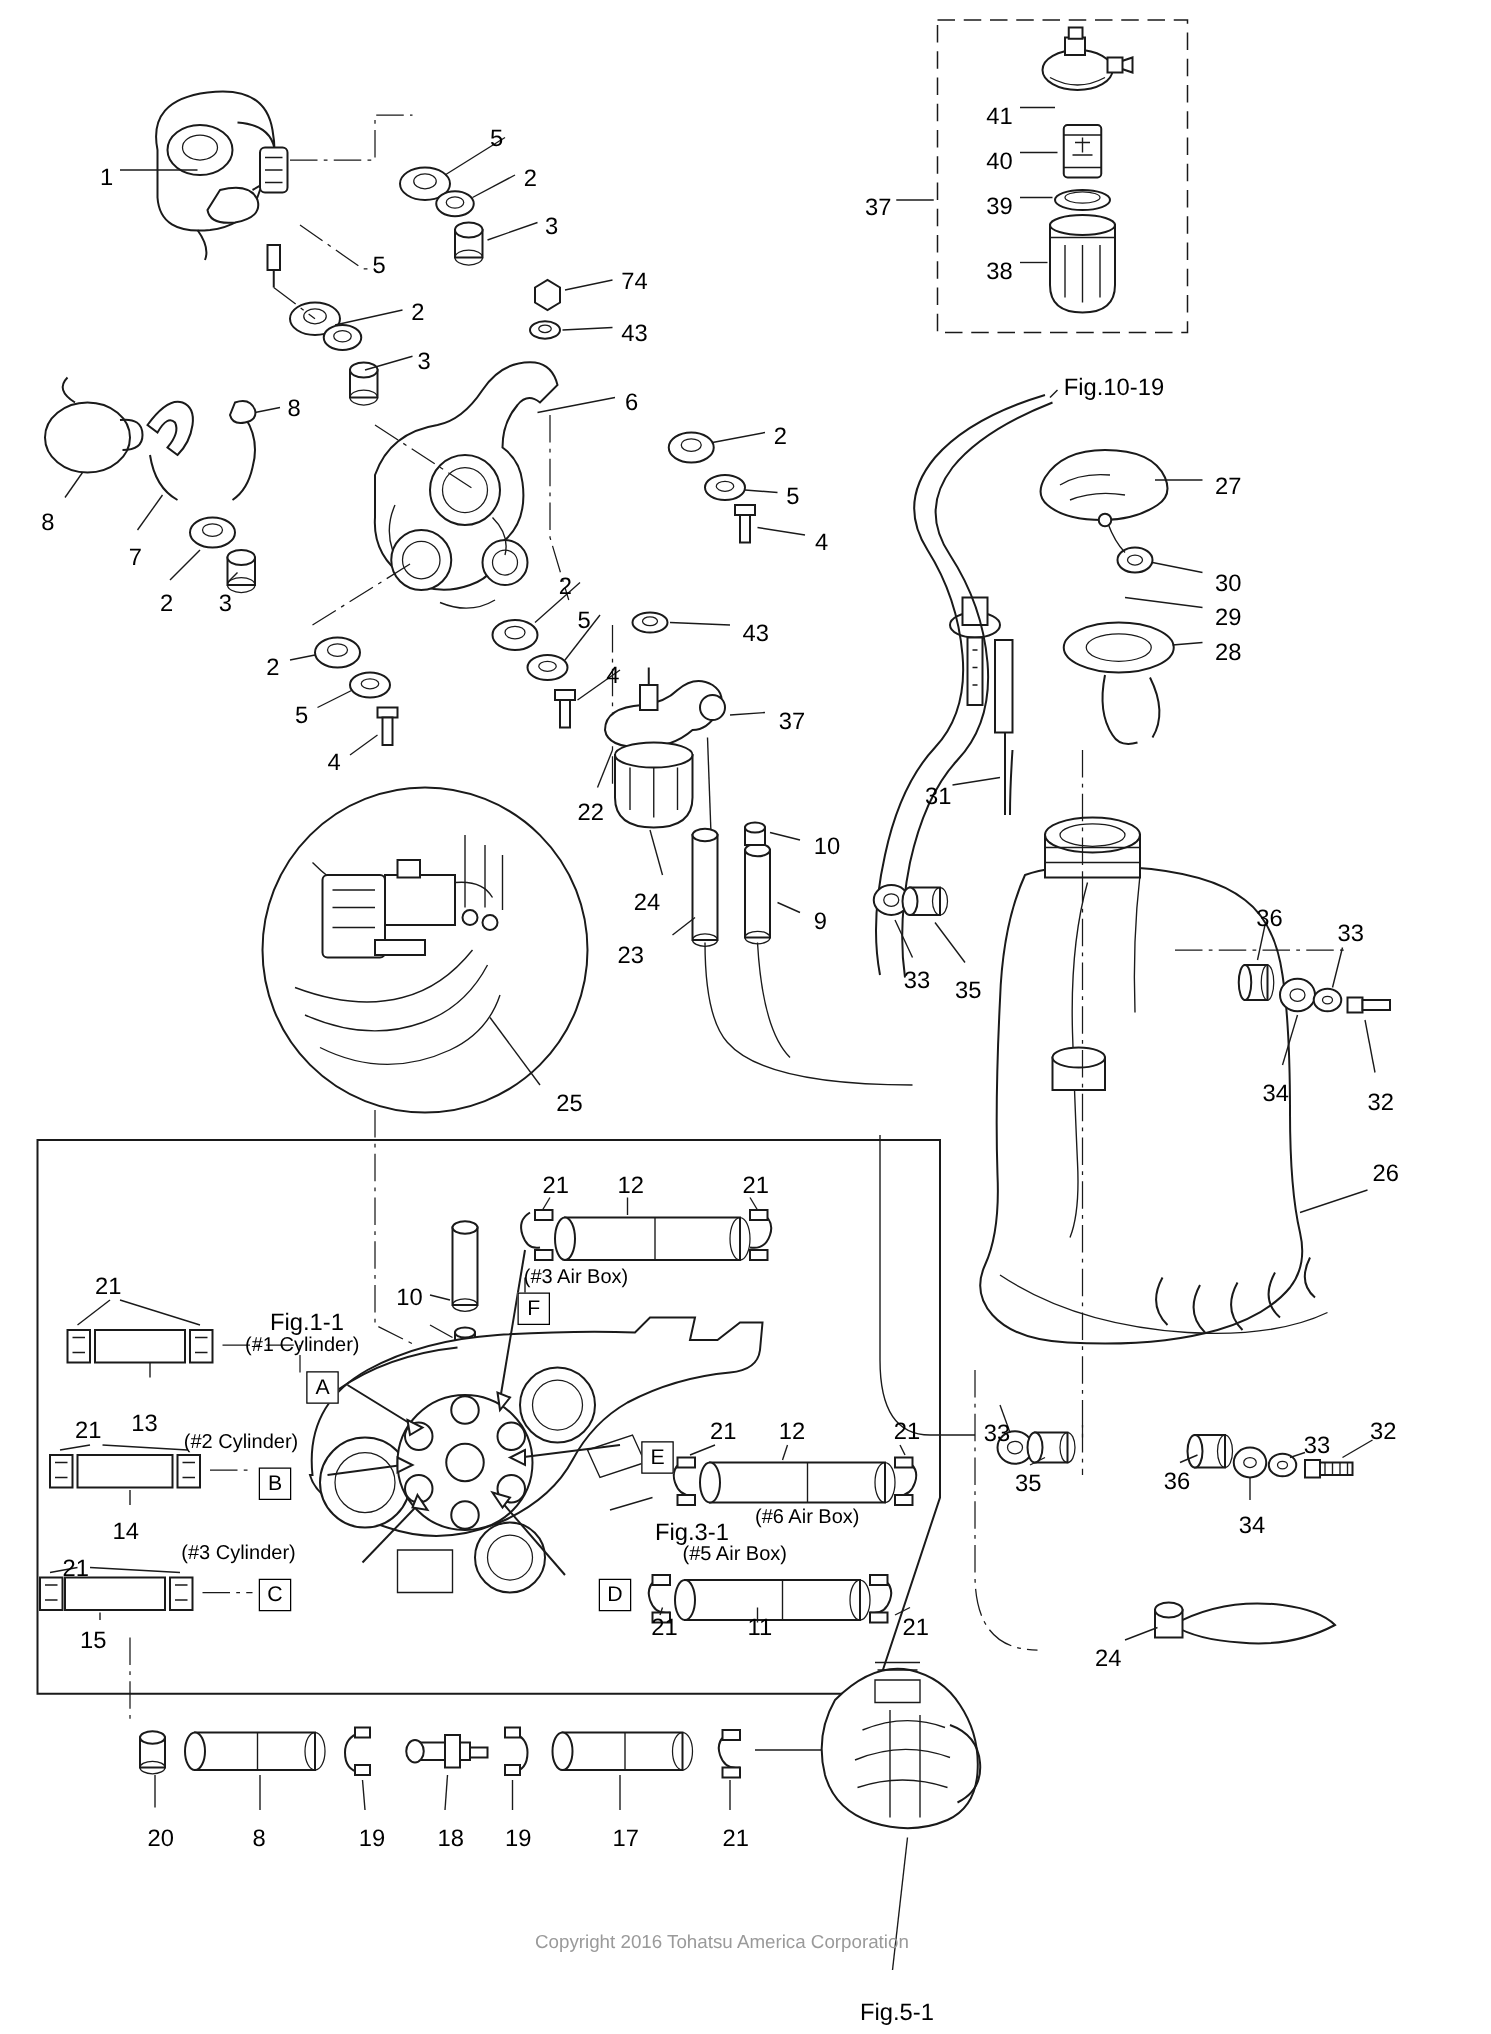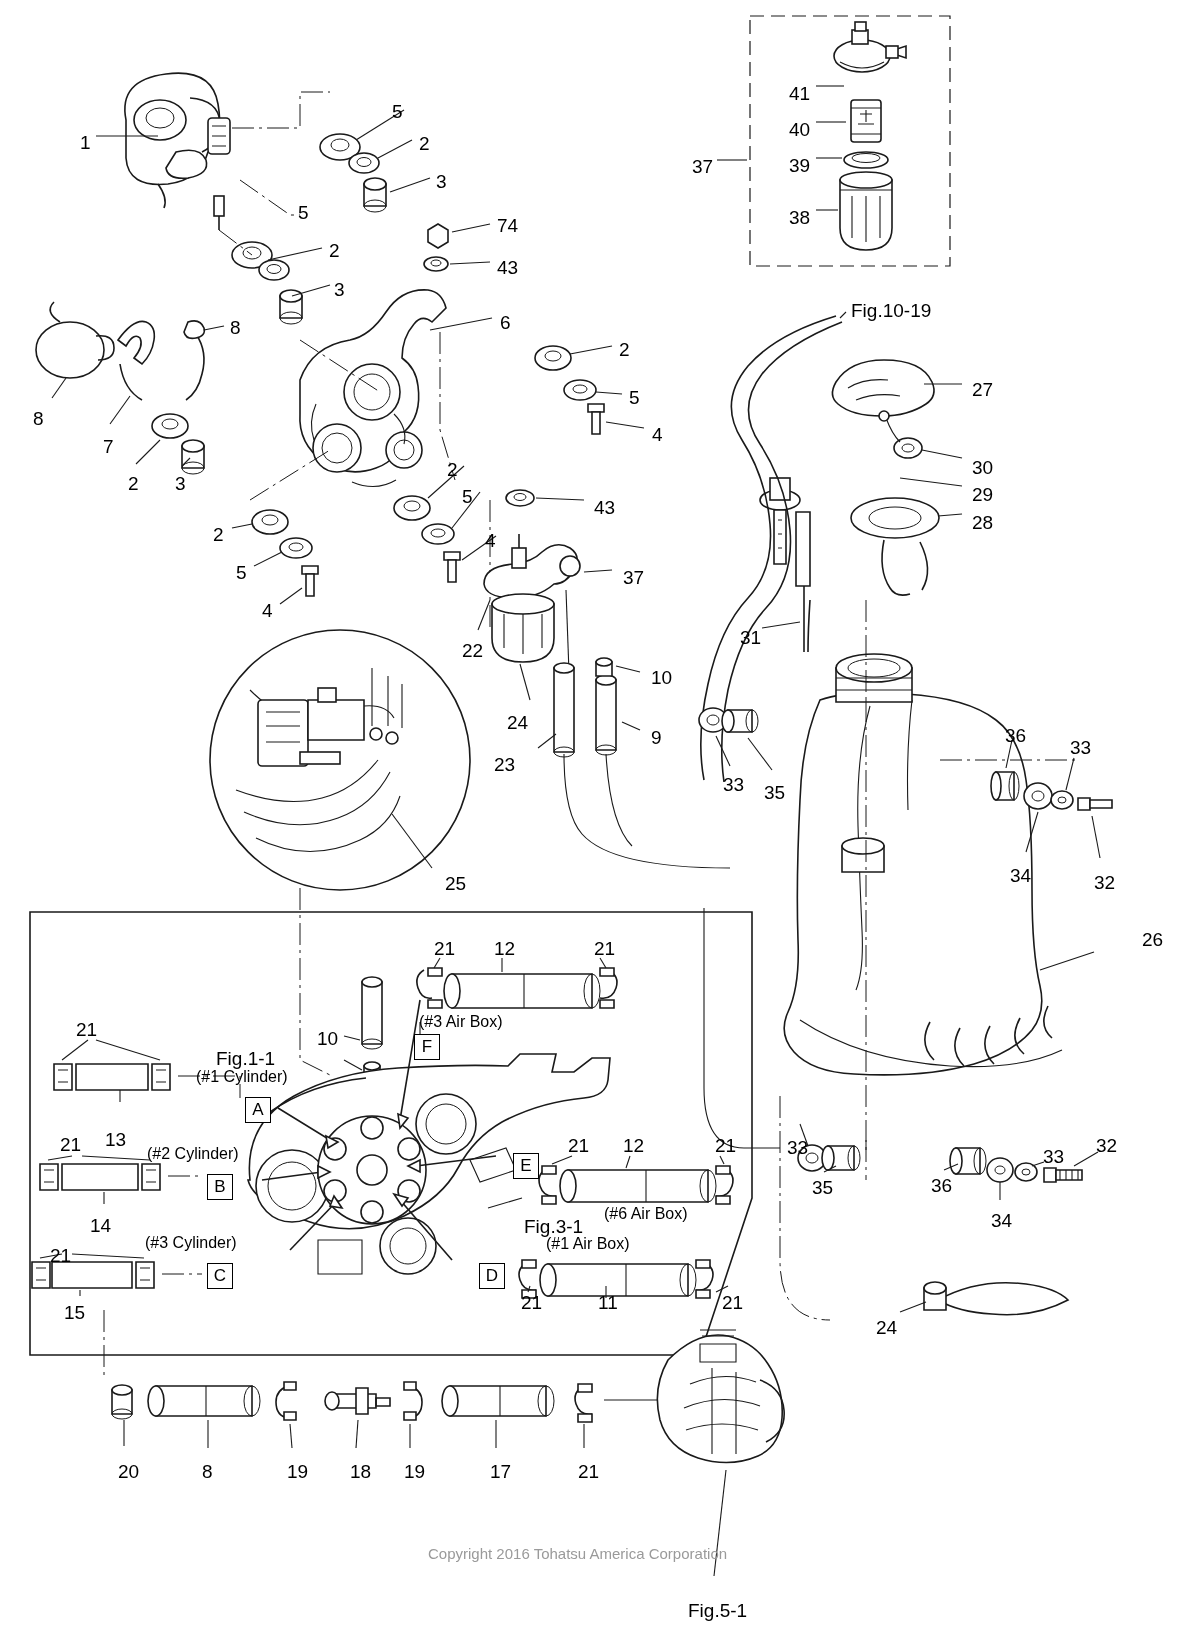--- a/index.html
+++ b/index.html
@@ -583,21 +583,21 @@
 <div class="lbl" style="left:972px;top:458px;">30</div>
 <div class="lbl" style="left:972px;top:485px;">29</div>
 <div class="lbl" style="left:972px;top:513px;">28</div>
 <div class="lbl" style="left:740px;top:628px;">31</div>
 <div class="lbl" style="left:723px;top:775px;">33</div>
 <div class="lbl" style="left:764px;top:783px;">35</div>
 <div class="lbl" style="left:1005px;top:726px;">36</div>
 <div class="lbl" style="left:1070px;top:738px;">33</div>
 <div class="lbl" style="left:1010px;top:866px;">34</div>
 <div class="lbl" style="left:1094px;top:873px;">32</div>
-<div class="lbl" style="left:1142px;top:930px;text-align:center;">26</div>
+<div class="lbl" style="left:1098px;top:930px;text-align:center;">26</div>
 <div class="lbl" style="left:787px;top:1138px;">33</div>
 <div class="lbl" style="left:812px;top:1178px;">35</div>
 <div class="lbl" style="left:931px;top:1176px;">36</div>
 <div class="lbl" style="left:991px;top:1211px;">34</div>
 <div class="lbl" style="left:1043px;top:1147px;">33</div>
 <div class="lbl" style="left:1096px;top:1136px;">32</div>
 <div class="lbl" style="left:876px;top:1318px;">24</div>
 <div class="lbl" style="left:423px;top:874px;margin-left:22px;">25</div>
 <div class="lbl" style="left:434px;top:939px;">21</div>
 <div class="lbl" style="left:494px;top:939px;">12</div>
@@ -623,21 +623,21 @@
 <div class="lbl" style="left:490px;top:1462px;">17</div>
 <div class="lbl" style="left:578px;top:1462px;">21</div>
 
 <div class="fig" style="left:851px;top:300px;">Fig.10-19</div>
 <div class="fig" style="left:216px;top:1048px;">Fig.1-1</div>
 <div class="fig" style="left:524px;top:1216px;">Fig.3-1</div>
 <div class="fig" style="left:688px;top:1600px;">Fig.5-1</div>
 
 <div class="cap" style="left:419px;top:1014px;">(#3 Air Box)</div>
 <div class="cap" style="left:604px;top:1206px;">(#6 Air Box)</div>
-<div class="cap" style="left:546px;top:1236px;">(#1 Air Box)</div>
+<div class="cap" style="left:546px;top:1236px;">(#5 Air Box)</div>
 <div class="cap" style="left:196px;top:1069px;">(#1 Cylinder)</div>
 <div class="cap" style="left:147px;top:1146px;">(#2 Cylinder)</div>
 <div class="cap" style="left:145px;top:1235px;">(#3 Cylinder)</div>
 
 <div class="boxlbl" style="left:245px;top:1097px;">A</div>
 <div class="boxlbl" style="left:207px;top:1174px;">B</div>
 <div class="boxlbl" style="left:207px;top:1263px;">C</div>
 <div class="boxlbl" style="left:479px;top:1263px;">D</div>
 <div class="boxlbl" style="left:513px;top:1153px;">E</div>
 <div class="boxlbl" style="left:414px;top:1034px;">F</div>

